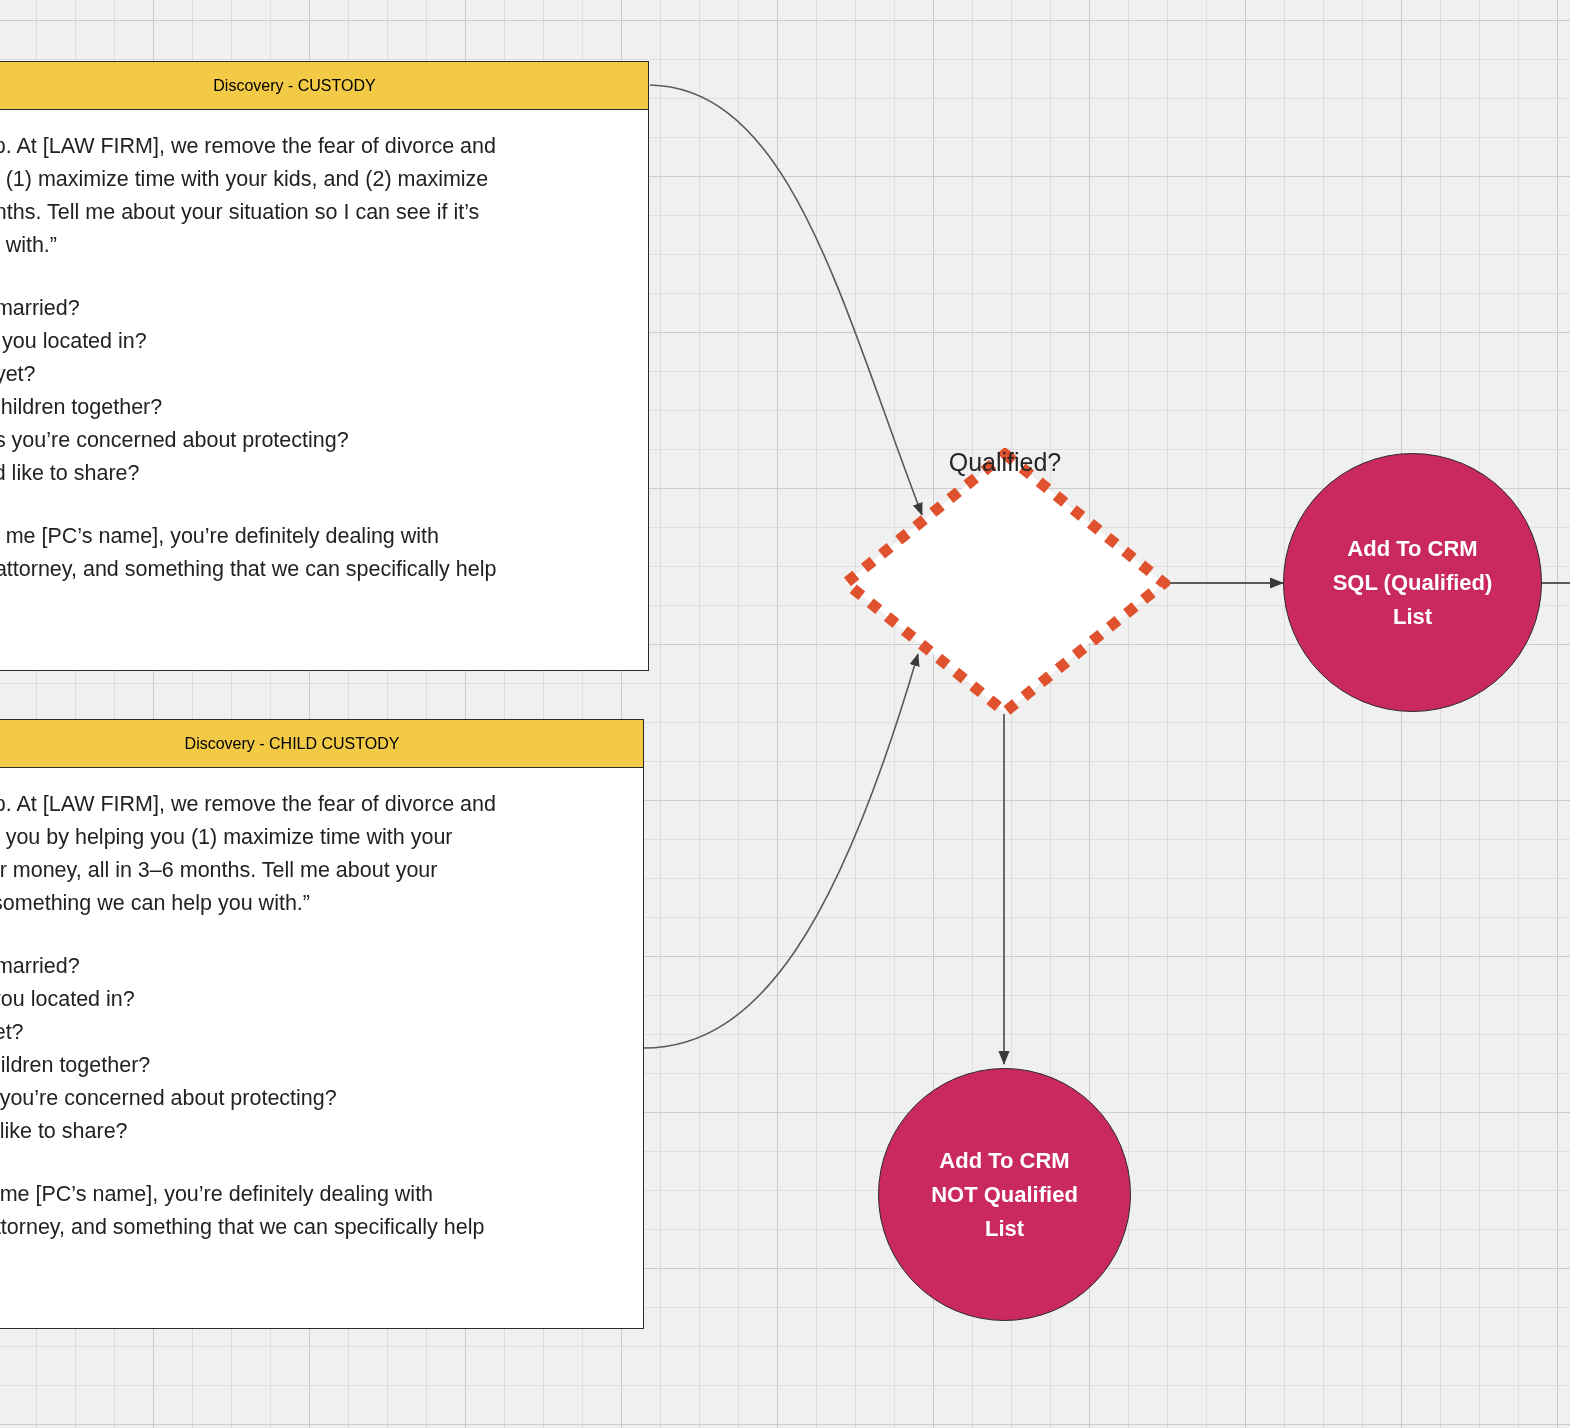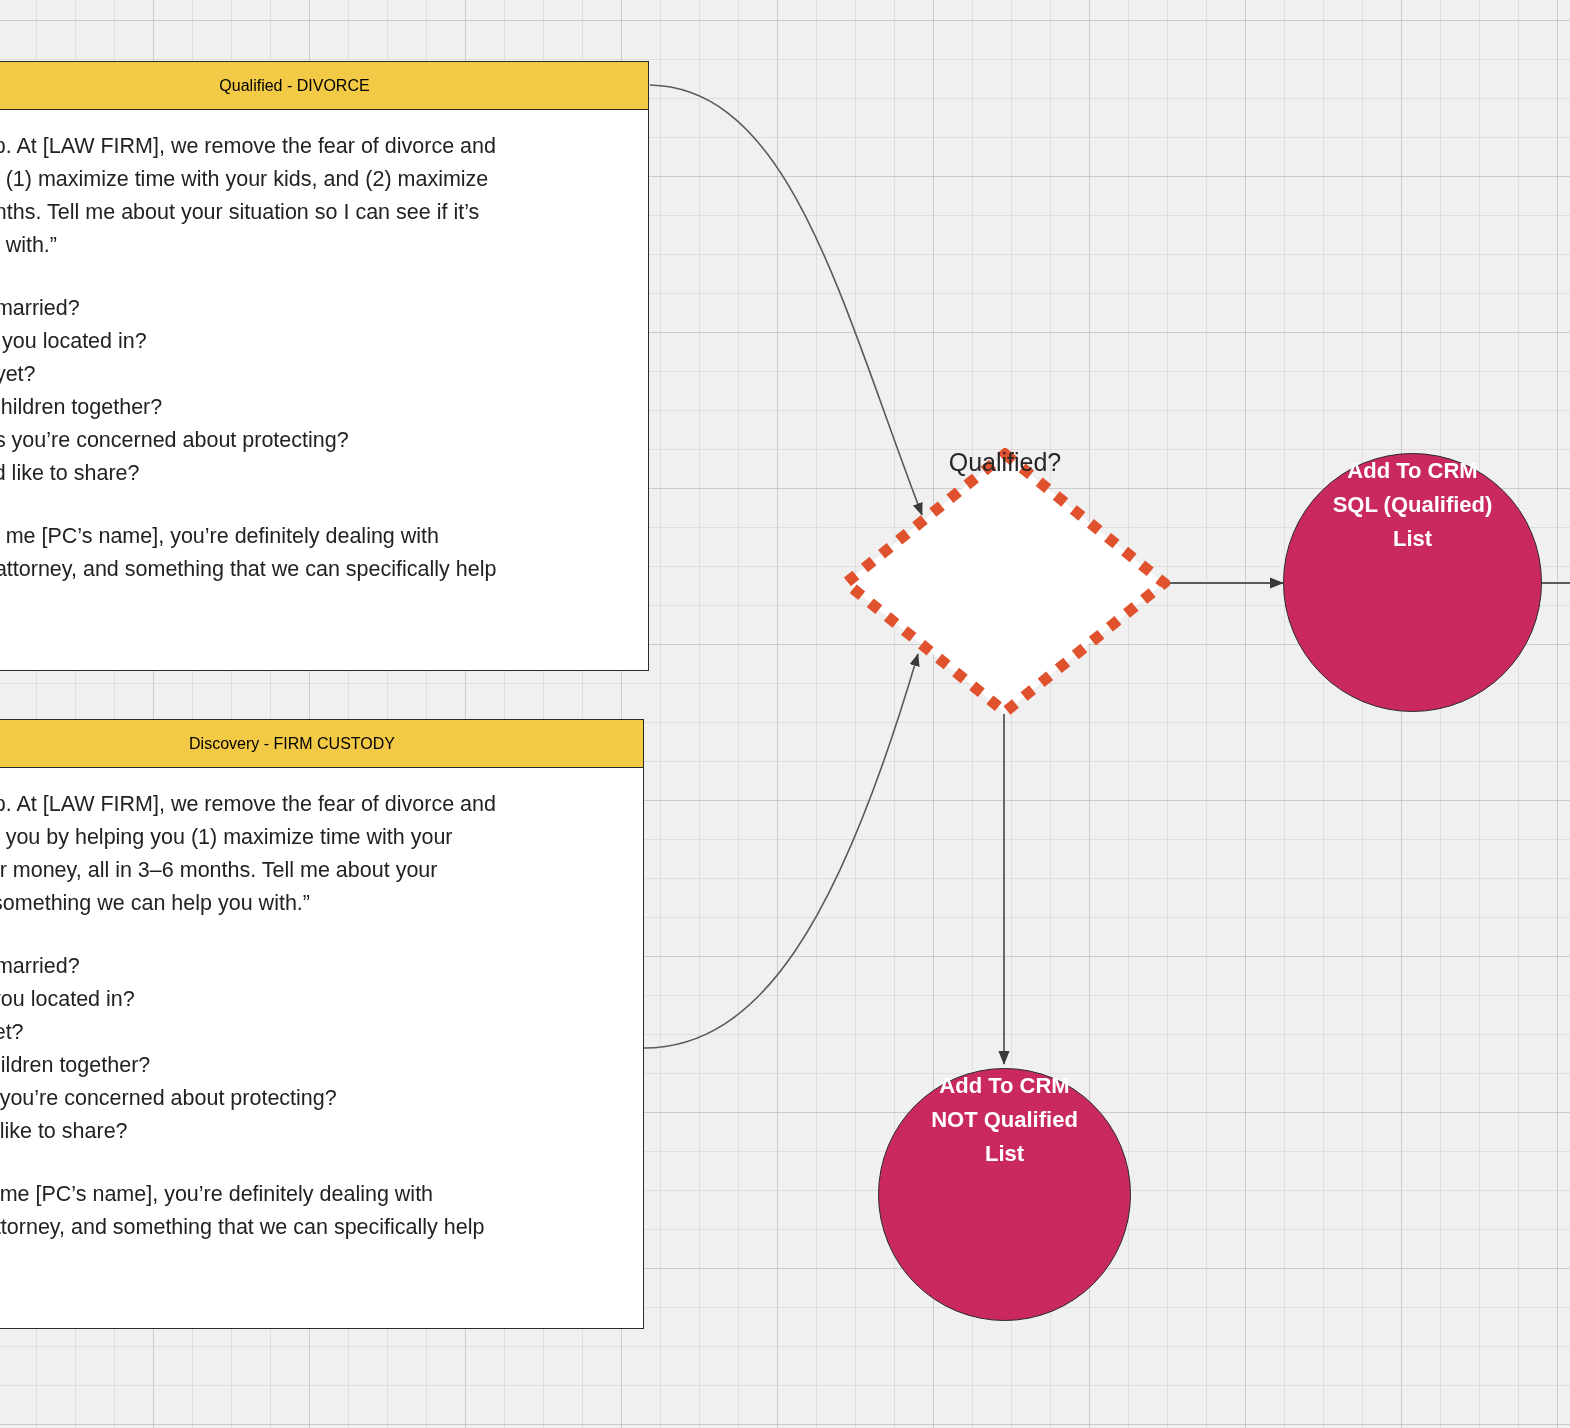--- a/index.html
+++ b/index.html
@@ -74,21 +74,21 @@
   
   .circle {
     position: absolute;
     box-sizing: border-box;
     border-radius: 50%;
     background: #c9295e;
     border: 1.5px solid #2b2b2b;
     display: flex;
     flex-direction: column;
     align-items: center;
-    justify-content: flex-start;
+    justify-content: center;
     text-align: center;
   }
   .circle-line {
     color: #ffffff;
     font-size: 22px;
     font-weight: bold;
     line-height: 34px;
     white-space: nowrap;
   }
 
@@ -120,21 +120,21 @@
 
     <line x1="1168" y1="583" x2="1283" y2="583" stroke="#5a5a5a" stroke-width="1.8" marker-end="url(#arrowhead)"></line>
 
     <line x1="1004" y1="714" x2="1004" y2="1064" stroke="#5a5a5a" stroke-width="1.8" marker-end="url(#arrowhead)"></line>
 
     <line x1="1528" y1="583" x2="1570" y2="583" stroke="#5a5a5a" stroke-width="1.8"></line>
   </svg>
 
   <div class="card" style="left:-60px; top:61px; width:709px; height:610px;">
     <div class="card-header">
-      <span>Qualified - DIVORCE</span>
+      <span>Discovery - CUSTODY</span>
     </div>
     <div class="card-body">
       <p>help. At [LAW FIRM], we remove the fear of divorce and</p>
       <p>you (1) maximize time with your kids, and (2) maximize</p>
       <p>months. Tell me about your situation so I can see if it’s</p>
       <p> you with.”</p>
       <div class="gap"></div>
       <p>en married?</p>
       <p>are you located in?</p>
       <p>ed yet?</p>
@@ -142,21 +142,21 @@
       <p>ebts you’re concerned about protecting?</p>
       <p>ou’d like to share?</p>
       <div class="gap"></div>
       <p>told me [PC’s name], you’re definitely dealing with</p>
       <p>an attorney, and something that we can specifically help</p>
     </div>
   </div>
 
   <div class="card" style="left:-60px; top:719px; width:704px; height:610px;">
     <div class="card-header">
-      <span>Discovery - FIRM CUSTODY</span>
+      <span>Discovery - CHILD CUSTODY</span>
     </div>
     <div class="card-body">
       <p>help. At [LAW FIRM], we remove the fear of divorce and</p>
       <p>tect you by helping you (1) maximize time with your</p>
       <p>your money, all in 3–6 months. Tell me about your</p>
       <p>t’s something we can help you with.”</p>
       <div class="gap"></div>
       <p>en married?</p>
       <p>re you located in?</p>
       <p>d yet?</p>

